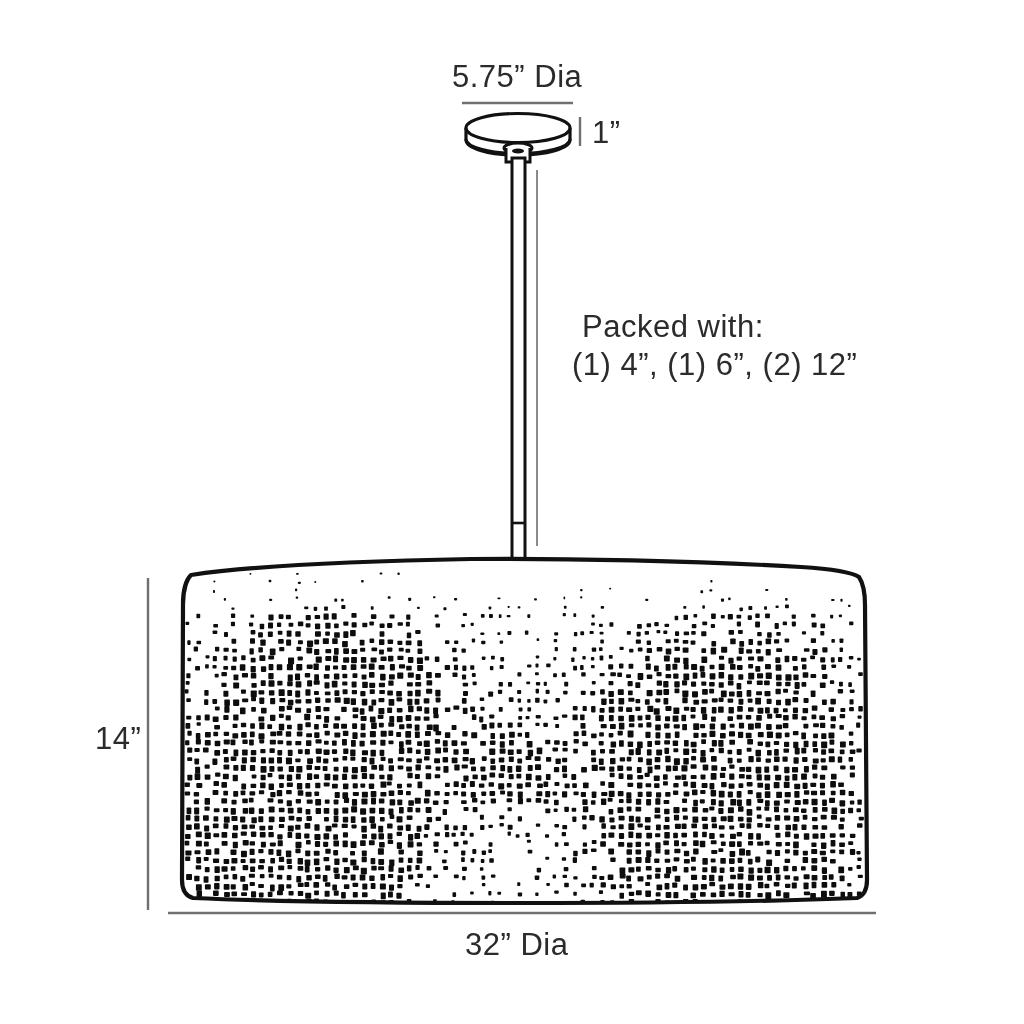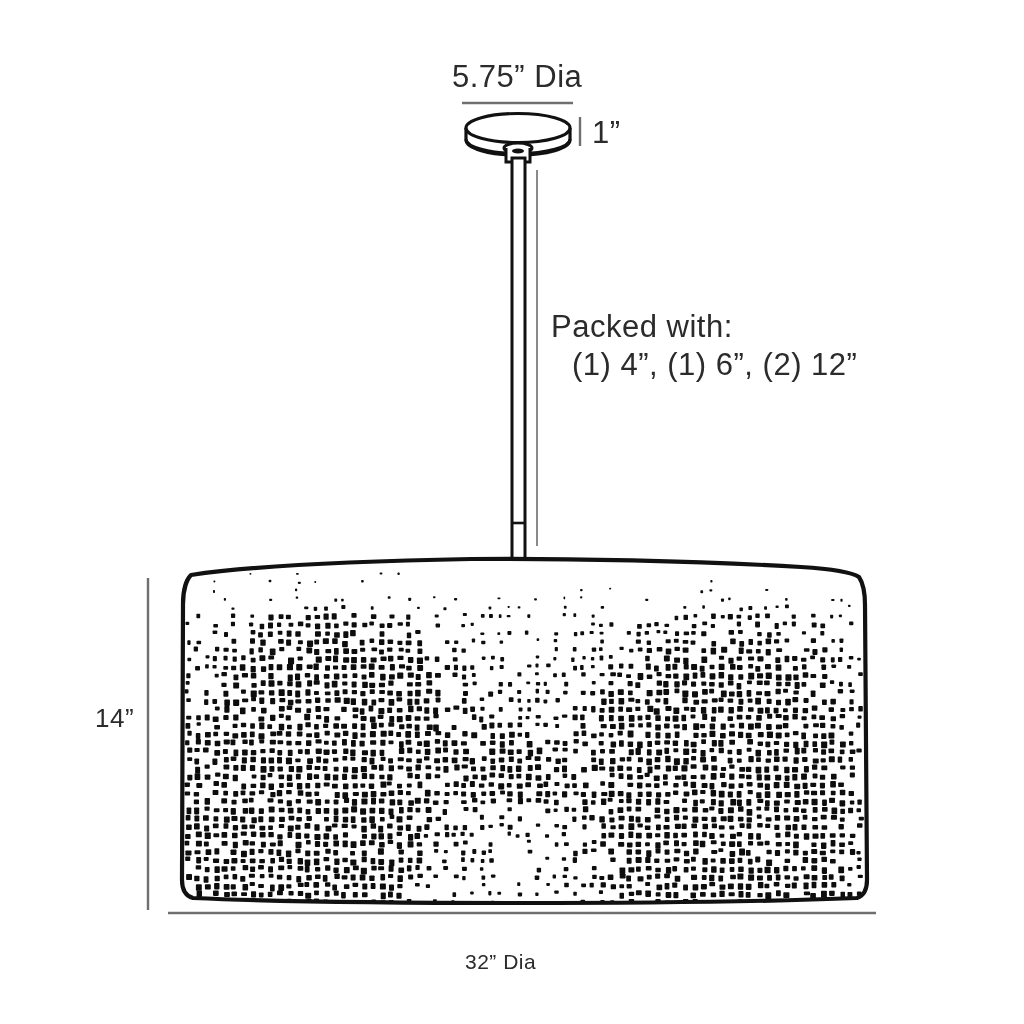--- a/index.html
+++ b/index.html
@@ -39,39 +39,39 @@
     left: 452px;
     top: 57px;
     font-size: 31px;
   }
   #label-canopy-height {
     left: 592px;
     top: 113px;
     font-size: 31px;
   }
   #label-packed-title {
-    left: 551px;
+    left: 582px;
     top: 307px;
     font-size: 31px;
   }
   #label-packed-items {
     left: 572px;
     top: 345px;
     font-size: 31px;
   }
   #label-shade-height {
     left: 95px;
-    top: 702px;
-    font-size: 26px;
+    top: 719px;
+    font-size: 31px;
     text-align: right;
   }
   #label-shade-dia {
     left: 465px;
-    top: 949px;
-    font-size: 21px;
+    top: 925px;
+    font-size: 31px;
   }
 </style>
 </head>
 <body>
 
 <div id="stage">
 
   <svg class="layer" viewBox="0 0 1024 1024">
     <defs>
       <clipPath id="shadeClip">

